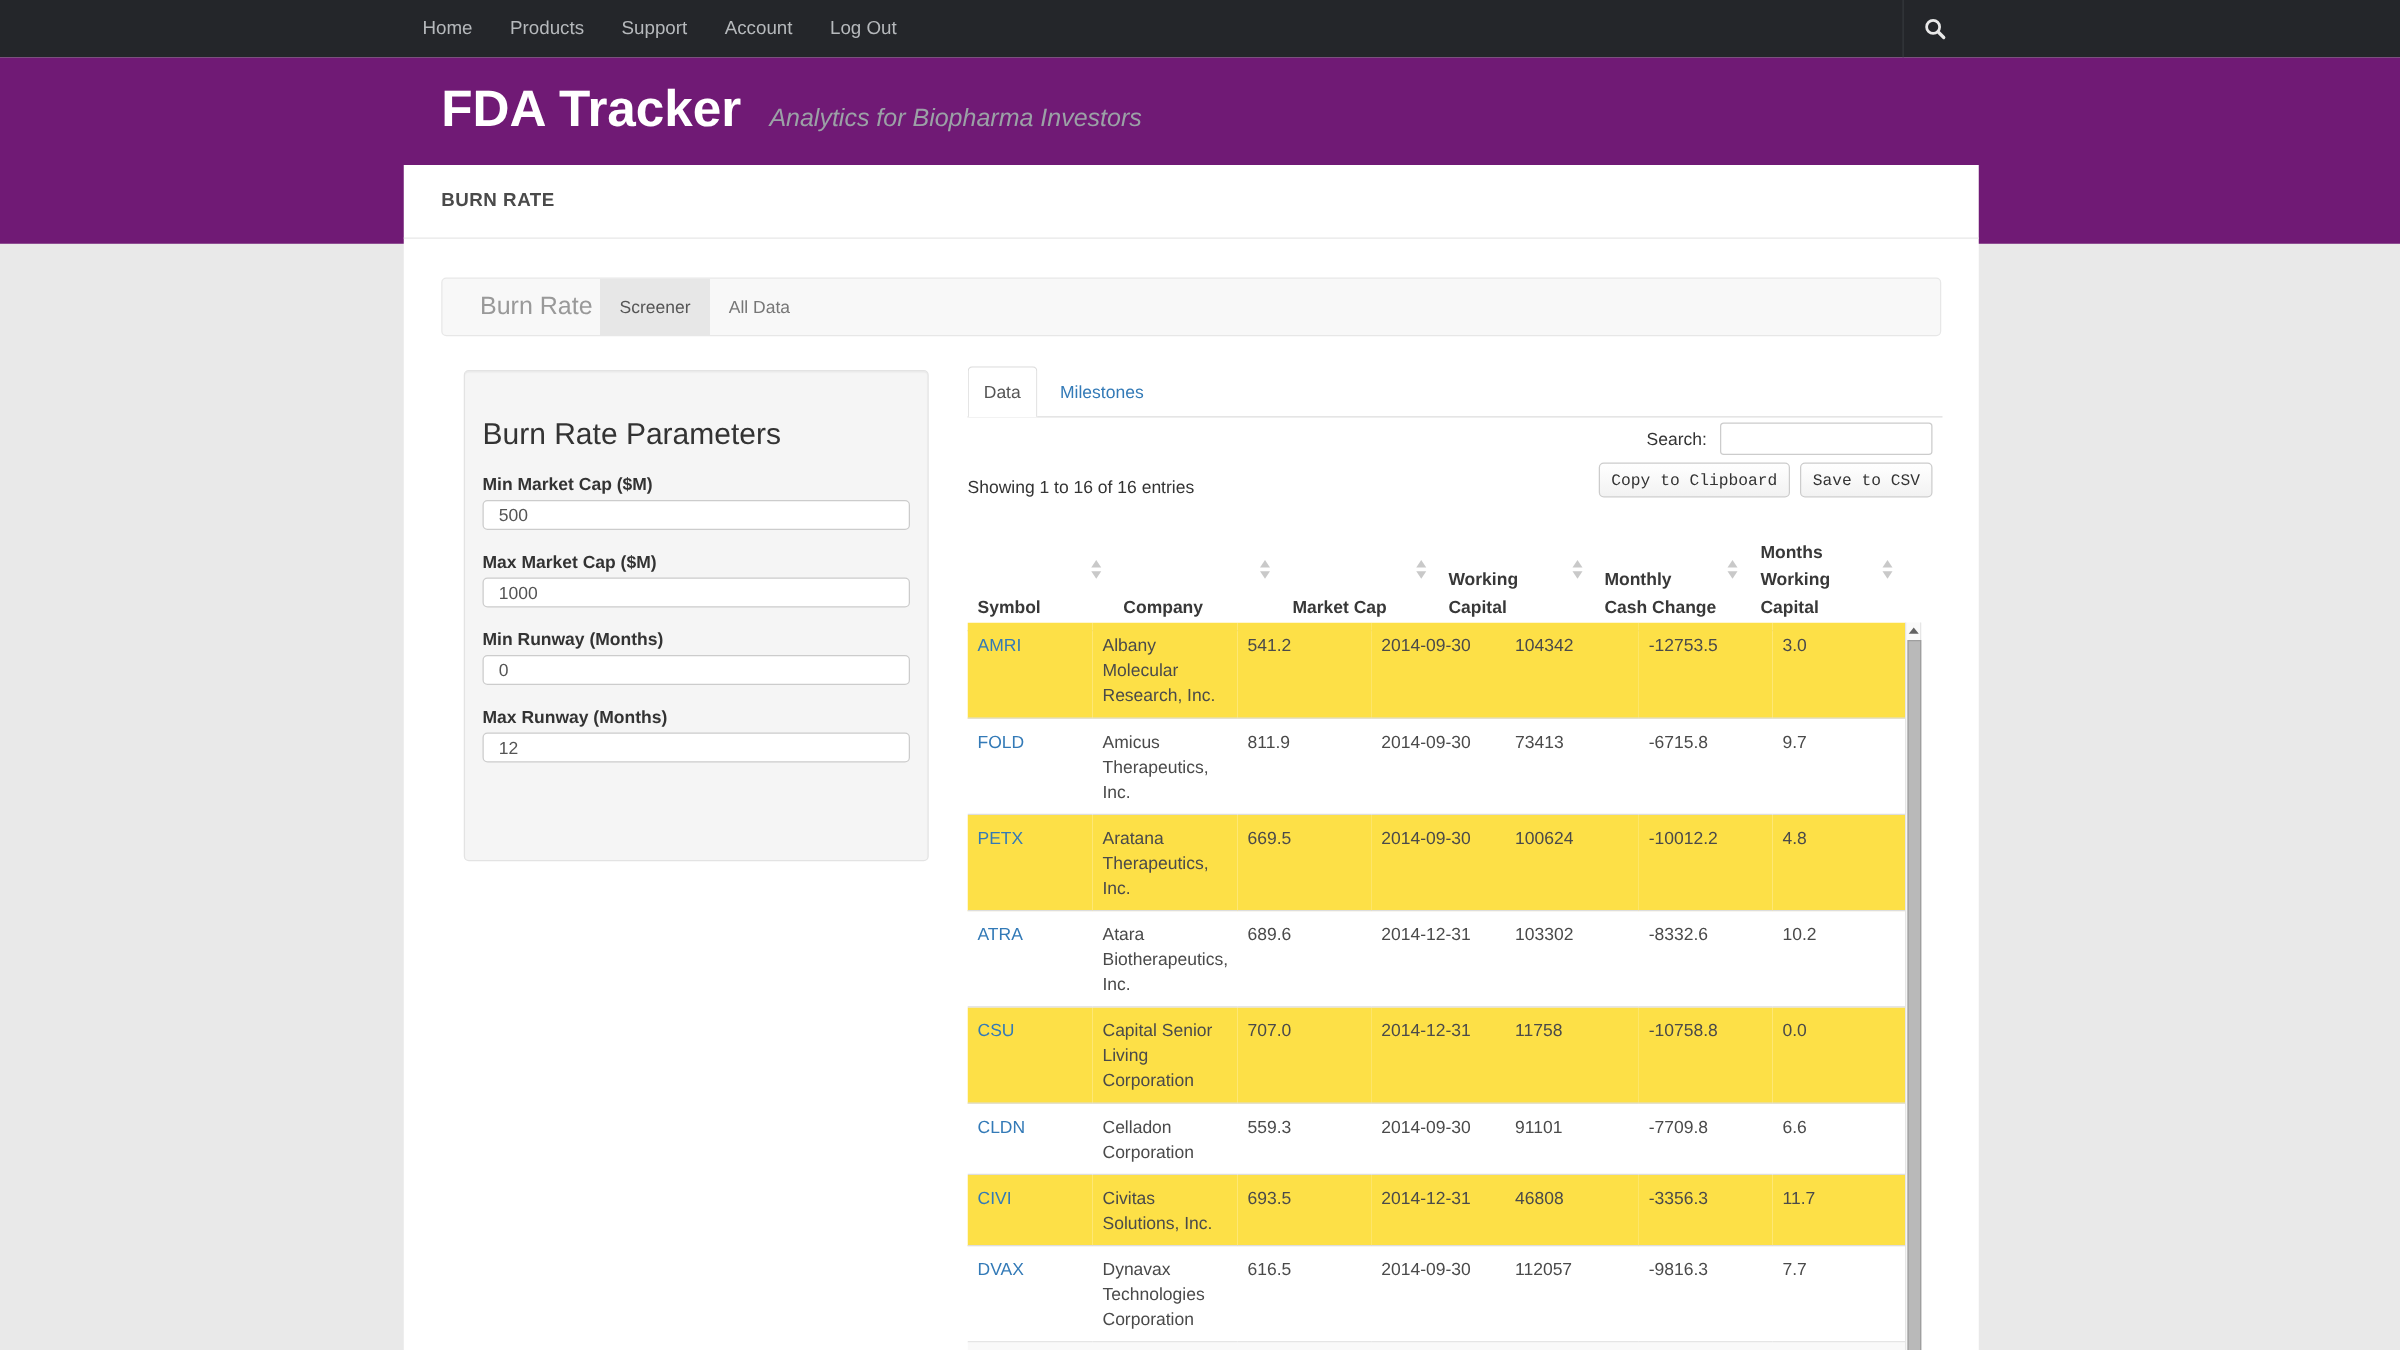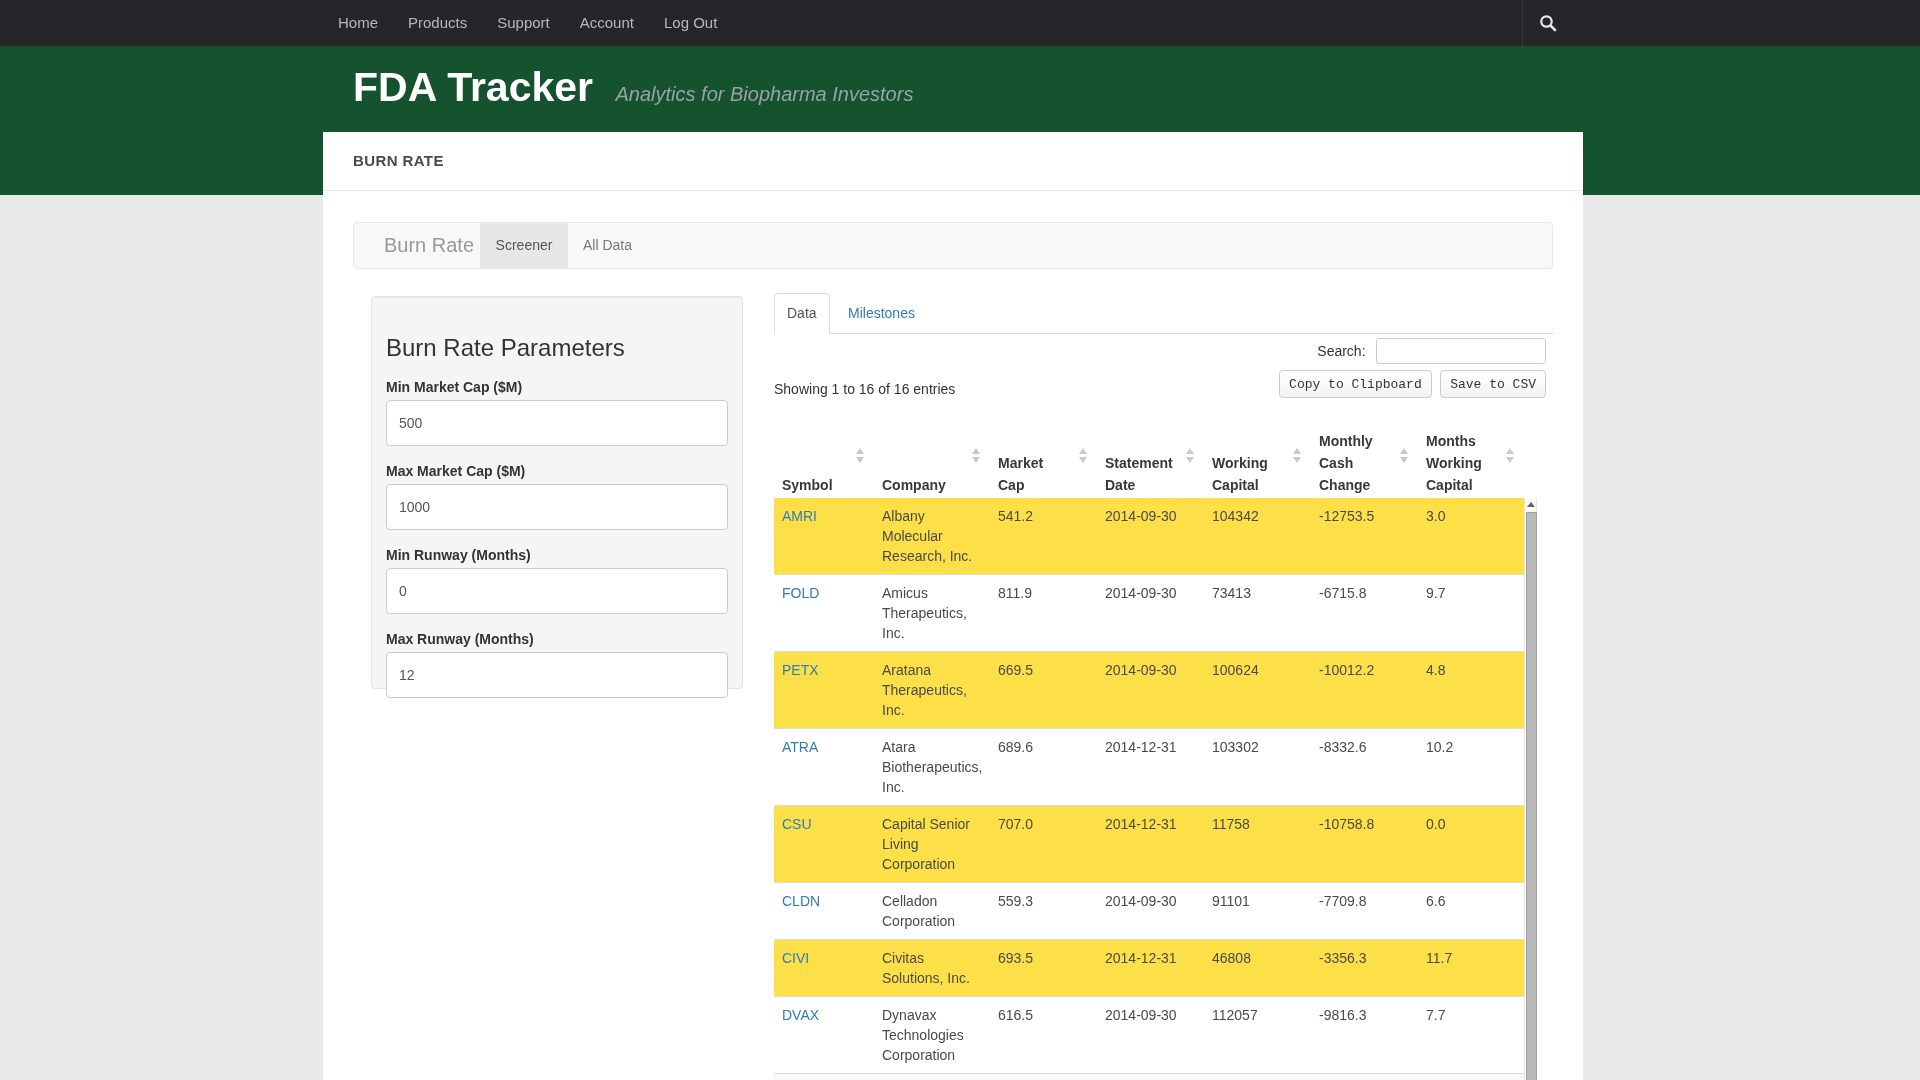--- a/index.html
+++ b/index.html
@@ -8,37 +8,37 @@
     background:#e9e9e9;
     font-family:"Liberation Sans","DejaVu Sans",sans-serif;
     -webkit-font-smoothing:antialiased;
   }
   
   .navbar{position:absolute;left:0;top:0;width:1920px;height:46px;background:#24262a;}
   .nav-items{position:absolute;left:323px;top:0;height:46px;display:flex;}
   .nav-item{line-height:46px;padding:0 15px;font-size:15px;color:#b6b9bc;cursor:pointer;}
   .nav-search{position:absolute;left:1522px;top:0;width:50px;height:46px;border-left:1px solid #35383d;display:flex;align-items:center;justify-content:center;cursor:pointer;}
   
-  .header-band{position:absolute;left:0;top:46px;width:1920px;height:149px;background:#14532d;}
+  .header-band{position:absolute;left:0;top:46px;width:1920px;height:149px;background:#701a75;}
   .brand-row{position:absolute;left:353px;top:18px;white-space:nowrap;}
   .brand-title{display:inline;font-size:41px;font-weight:bold;color:#ffffff;letter-spacing:0;}
   .brand-sub{display:inline;font-size:20px;font-style:italic;color:#9ba1a6;margin-left:18px;}
   
   .container{position:absolute;left:323px;top:132px;width:1260px;height:948px;background:#ffffff;}
   .page-heading{height:58px;line-height:58px;padding-left:30px;font-size:15px;font-weight:bold;color:#4a4a4a;letter-spacing:.4px;border-bottom:1px solid #e8e8e8;}
   
   .module-nav{position:absolute;left:30px;top:90px;width:1200px;height:47px;background:#f8f8f8;border:1px solid #e7e7e7;border-radius:4px;box-sizing:border-box;}
   .module-brand{position:absolute;left:30px;top:0;line-height:45px;font-size:20px;color:#999999;cursor:pointer;}
   .module-tab-active{position:absolute;left:126px;top:0;height:45px;width:88px;background:#e7e7e7;text-align:center;line-height:45px;font-size:14px;color:#555555;cursor:pointer;}
   .module-tab{position:absolute;left:214px;top:0;line-height:45px;padding:0 15px;font-size:14px;color:#777777;cursor:pointer;}
   
   .params{position:absolute;left:48px;top:164px;width:372px;height:393px;background:#f5f5f5;border:1px solid #e3e3e3;border-radius:4px;box-sizing:border-box;padding:0 14px;box-shadow:inset 0 1px 1px rgba(0,0,0,.05);}
   .params h3{margin:37px 0 17px 0;font-size:24px;font-weight:normal;color:#333333;}
   .field-label{display:block;font-size:14px;font-weight:bold;color:#333333;margin:0 0 5px 0;}
-  .field-input{display:block;width:100%;height:46px;box-sizing:border-box;border:1px solid #cccccc;border-radius:4px;padding:6px 12px;font-size:14px;color:#555555;margin:0 0 17px 0;background:#fff;font-family:inherit;}
+  .field-input{display:block;width:100%;height:24px;box-sizing:border-box;border:1px solid #cccccc;border-radius:4px;padding:6px 12px;font-size:14px;color:#555555;margin:0 0 17px 0;background:#fff;font-family:inherit;}
   
   .content-col{position:absolute;left:451px;top:161px;width:780px;height:787px;}
   .content-tabs{position:absolute;left:0;top:0;width:780px;height:41px;border-bottom:1px solid #dddddd;box-sizing:border-box;}
   .tab-active{position:absolute;left:0;top:0;height:41px;box-sizing:border-box;padding:0 12px;line-height:39px;font-size:14px;color:#555555;background:#ffffff;border:1px solid #dddddd;border-bottom:1px solid #ffffff;border-radius:4px 4px 0 0;cursor:pointer;}
   .tab-link{position:absolute;left:56px;top:0;line-height:41px;padding:0 18px;font-size:14px;color:#337ab7;cursor:pointer;}
   .search-row{position:absolute;right:8px;top:45px;white-space:nowrap;}
   .search-label{font-size:14px;color:#333333;vertical-align:middle;}
   .search-input{width:170px;height:26px;box-sizing:border-box;border:1px solid #cccccc;border-radius:3px;margin-left:6px;vertical-align:middle;padding:2px 6px;font-size:13px;color:#555;font-family:inherit;background:#fff;}
   .info-text{position:absolute;left:0;top:88px;font-size:14px;color:#333333;}
   .btn-row{position:absolute;right:8px;top:77px;white-space:nowrap;}
@@ -144,24 +144,20 @@
             <span class="down"></span>
           </span></div>
       <div class="th c1"><span>Company</span><span class="sort">
             <span class="up"></span>
             <span class="down"></span>
           </span></div>
       <div class="th c2"><span>Market Cap</span><span class="sort">
             <span class="up"></span>
             <span class="down"></span>
           </span></div>
-      <div class="th c3"><span>Statement Date</span><span class="sort">
-            <span class="up"></span>
-            <span class="down"></span>
-          </span></div>
       <div class="th c4"><span>Working Capital</span><span class="sort">
             <span class="up"></span>
             <span class="down"></span>
           </span></div>
       <div class="th c5"><span>Monthly Cash Change</span><span class="sort">
             <span class="up"></span>
             <span class="down"></span>
           </span></div>
       <div class="th c6"><span>Months Working Capital</span><span class="sort">
             <span class="up"></span>

